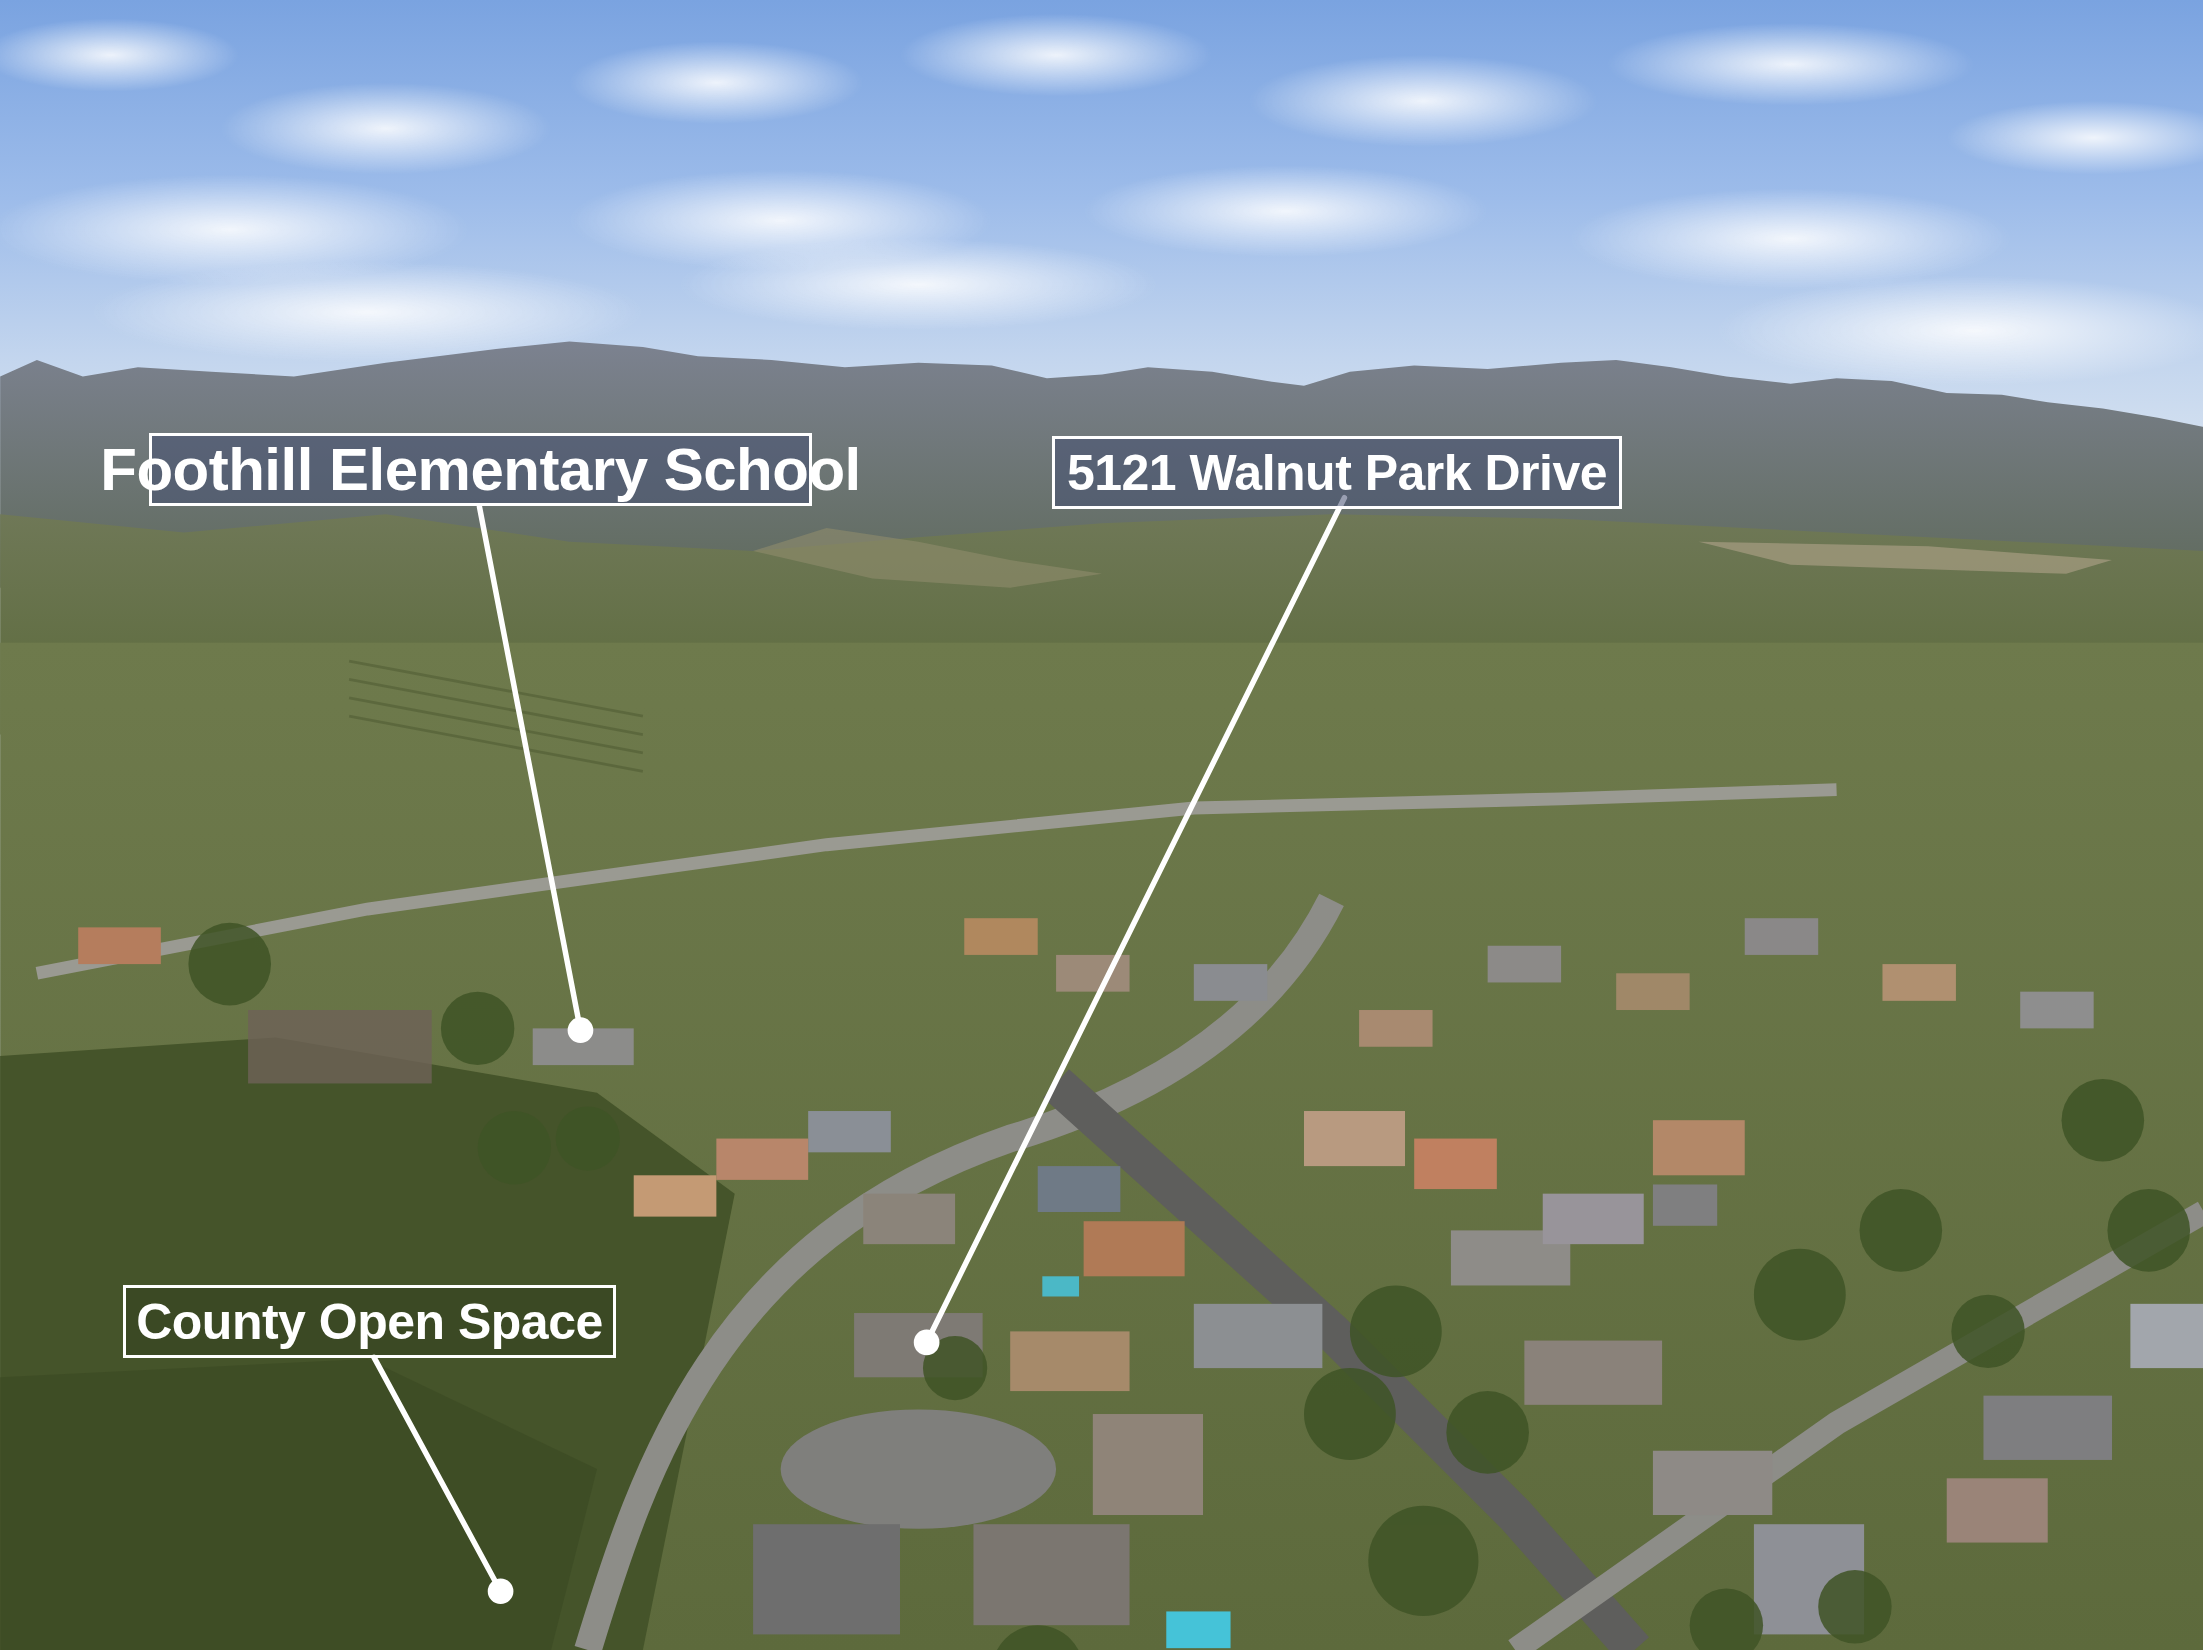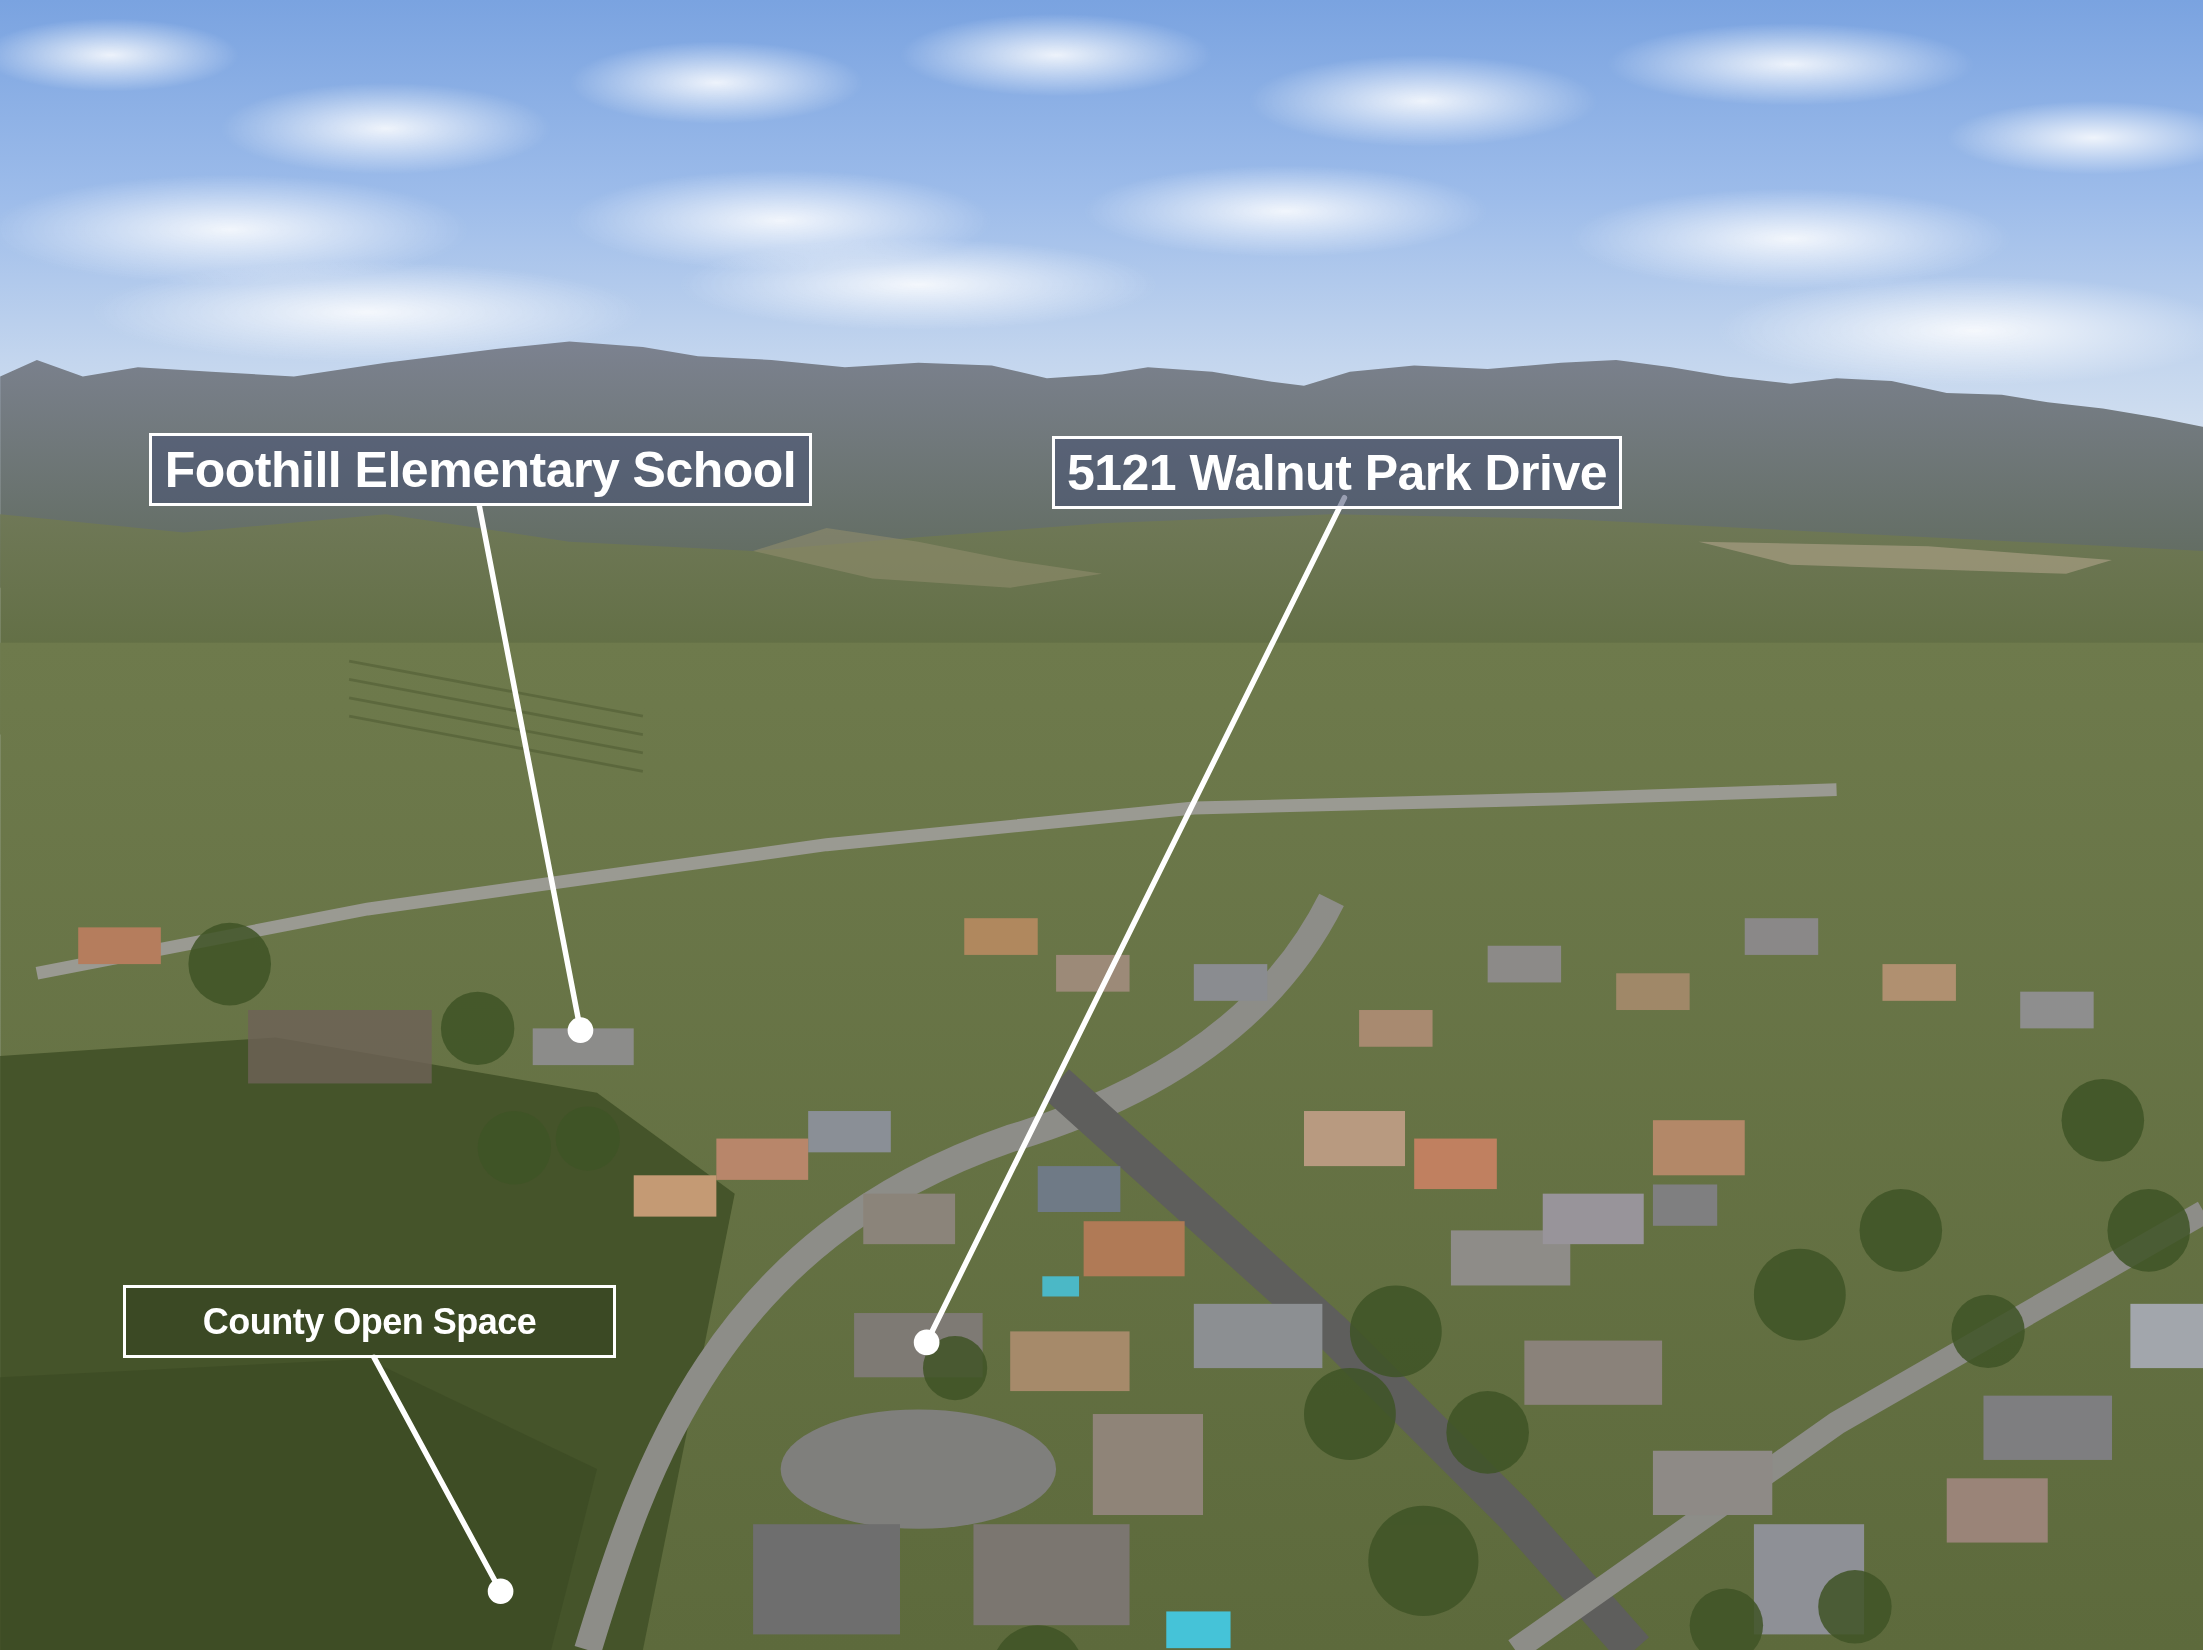--- a/index.html
+++ b/index.html
@@ -14,23 +14,23 @@
       box-sizing: border-box;
       border: 3.7px solid #ffffff;
       background: rgba(70, 80, 115, 0.55);
       color: #ffffff;
       font-family: "Liberation Sans", sans-serif;
       font-weight: bold;
       display: flex; align-items: center; justify-content: center;
       white-space: nowrap;
       letter-spacing: -0.5px;
     }
-    #label-foothill { left: 149px; top: 433px; width: 663px; height: 73px; font-size: 50px; }
+    #label-foothill { left: 149px; top: 433px; width: 663px; height: 73px; font-size: 60px; }
     #label-walnut   { left: 1052px; top: 436px; width: 570px; height: 73px; font-size: 50px; }
-    #label-county   { left: 123px; top: 1285px; width: 493px; height: 73px; font-size: 36px; background: rgba(40, 55, 25, 0.35); }
+    #label-county   { left: 123px; top: 1285px; width: 493px; height: 73px; font-size: 50px; background: rgba(40, 55, 25, 0.35); }
     svg.overlay { position: absolute; left: 0; top: 0; }
   </style>
 </head>
 <body>
 
 <div class="scene">
 
   <div class="layer sky"></div>
 
   <svg class="overlay" width="2204" height="1650" viewBox="0 0 2400 1797">

